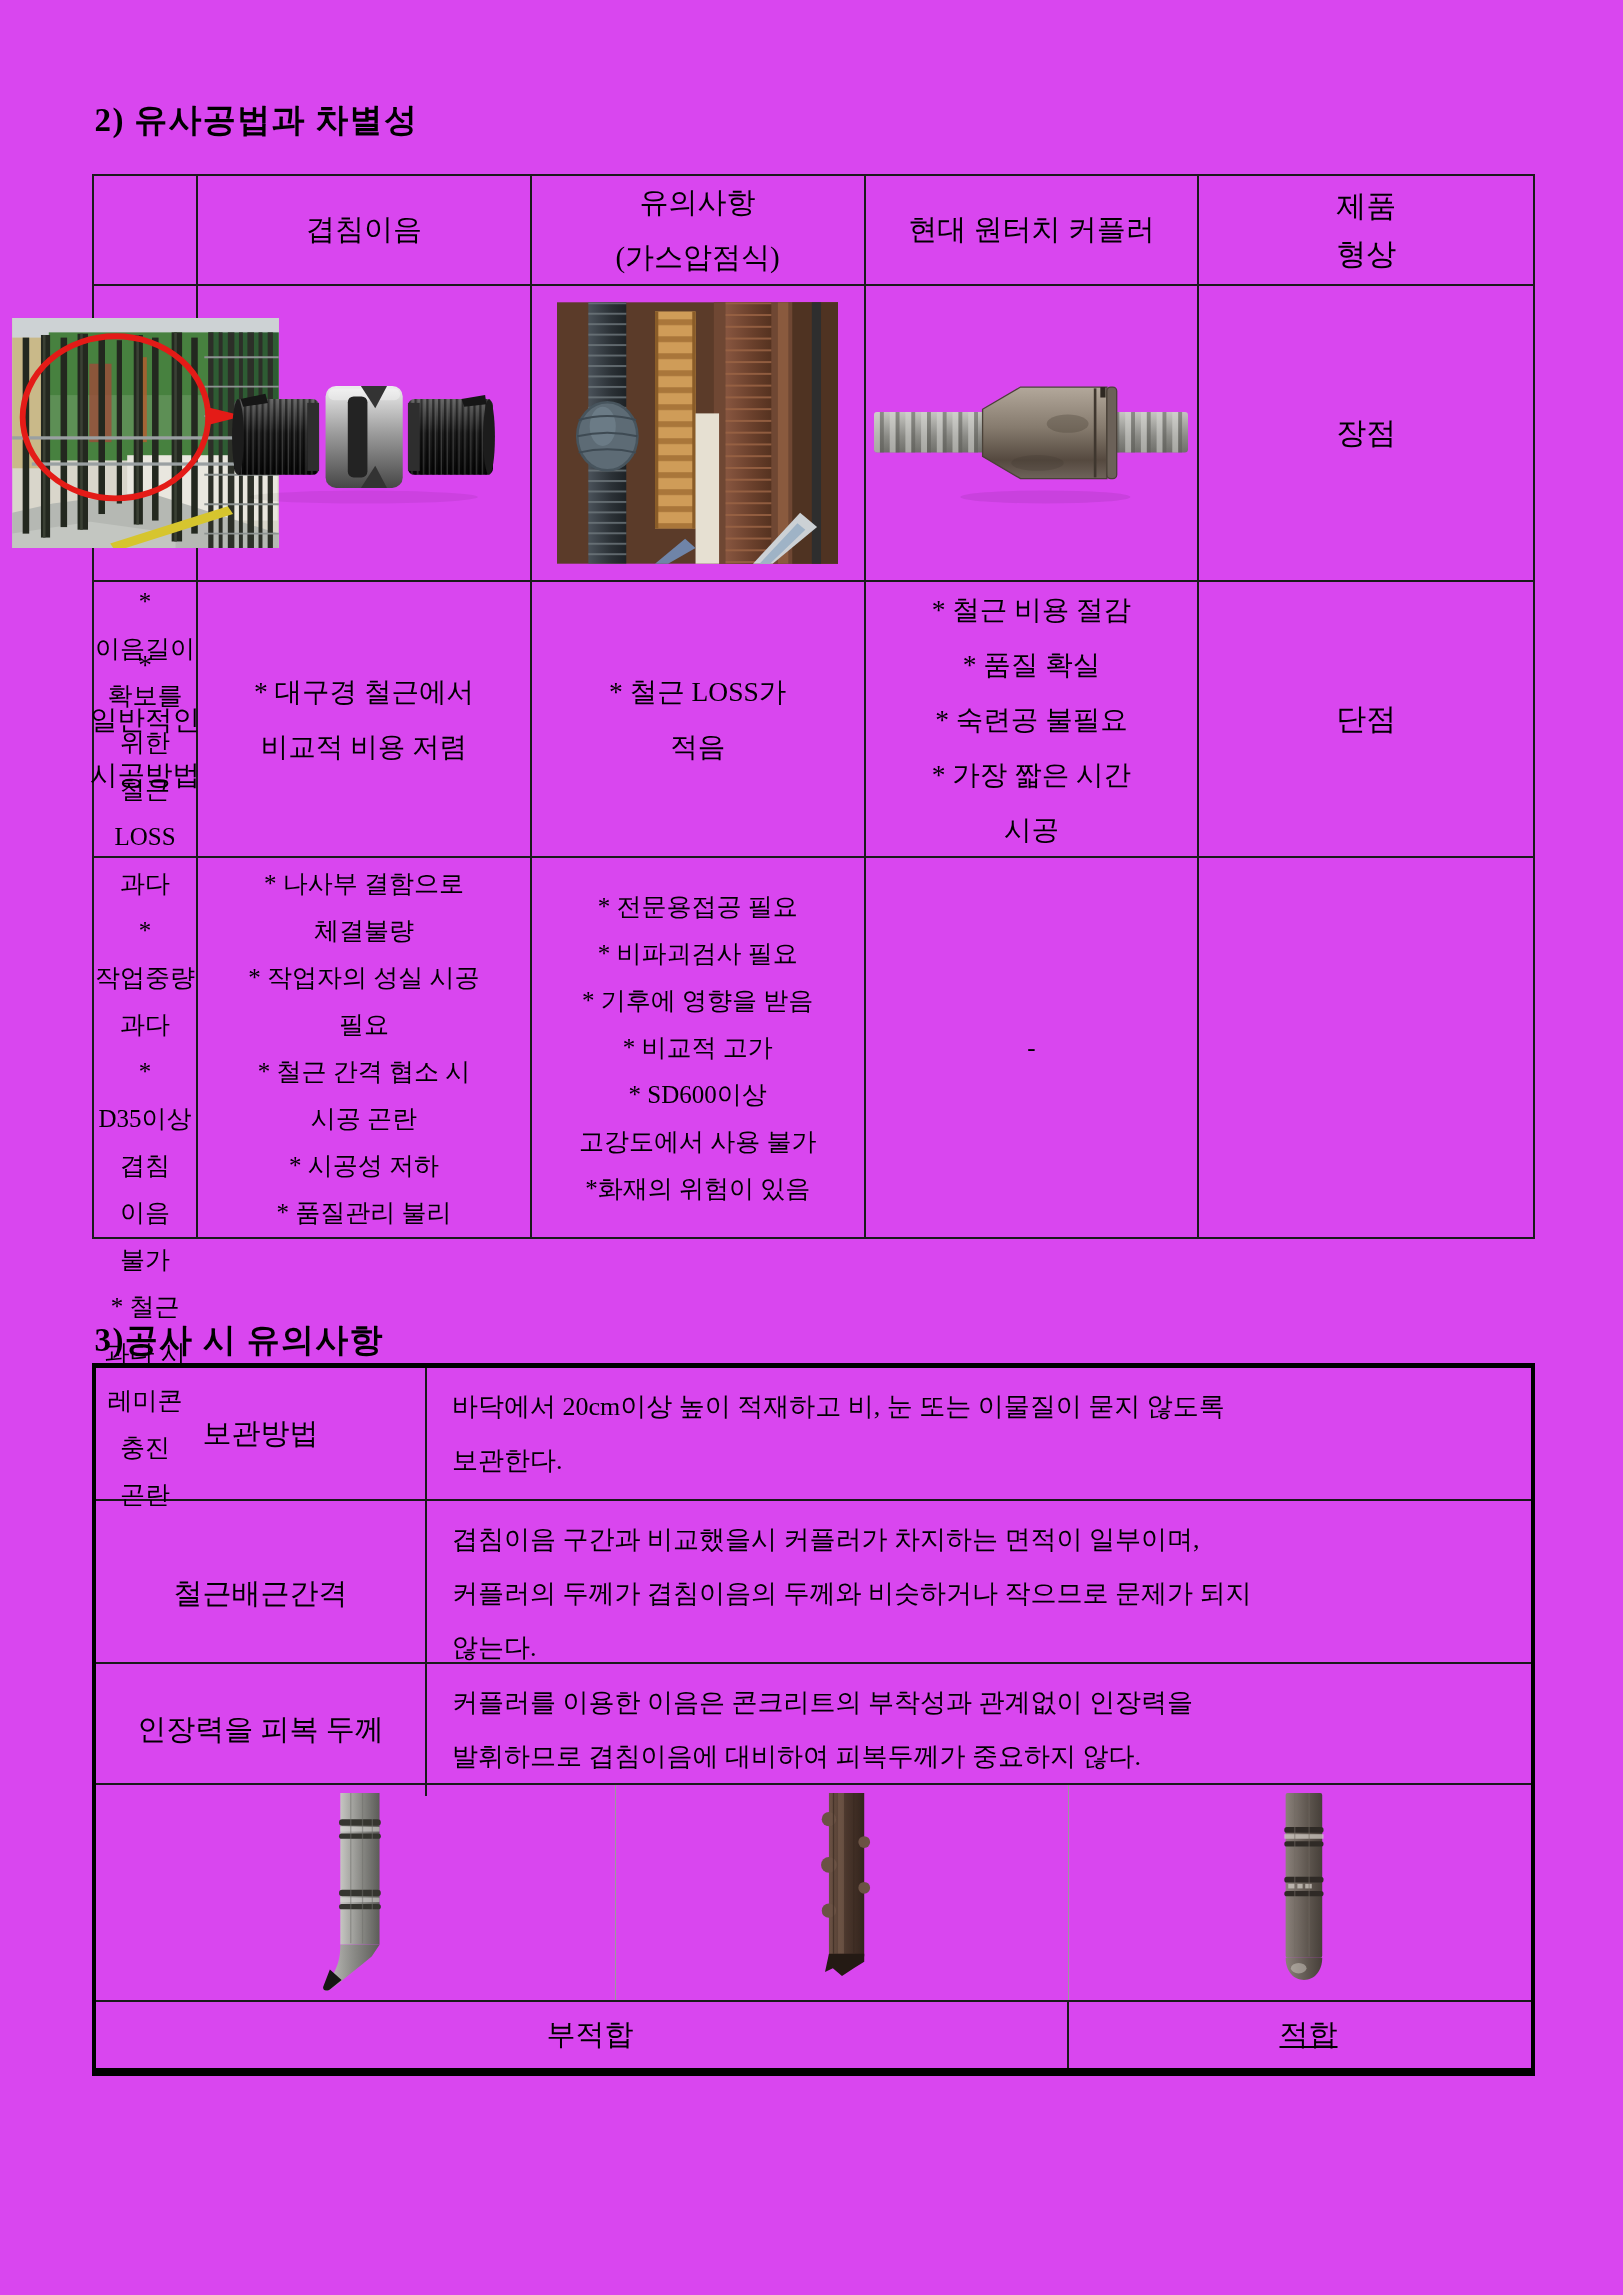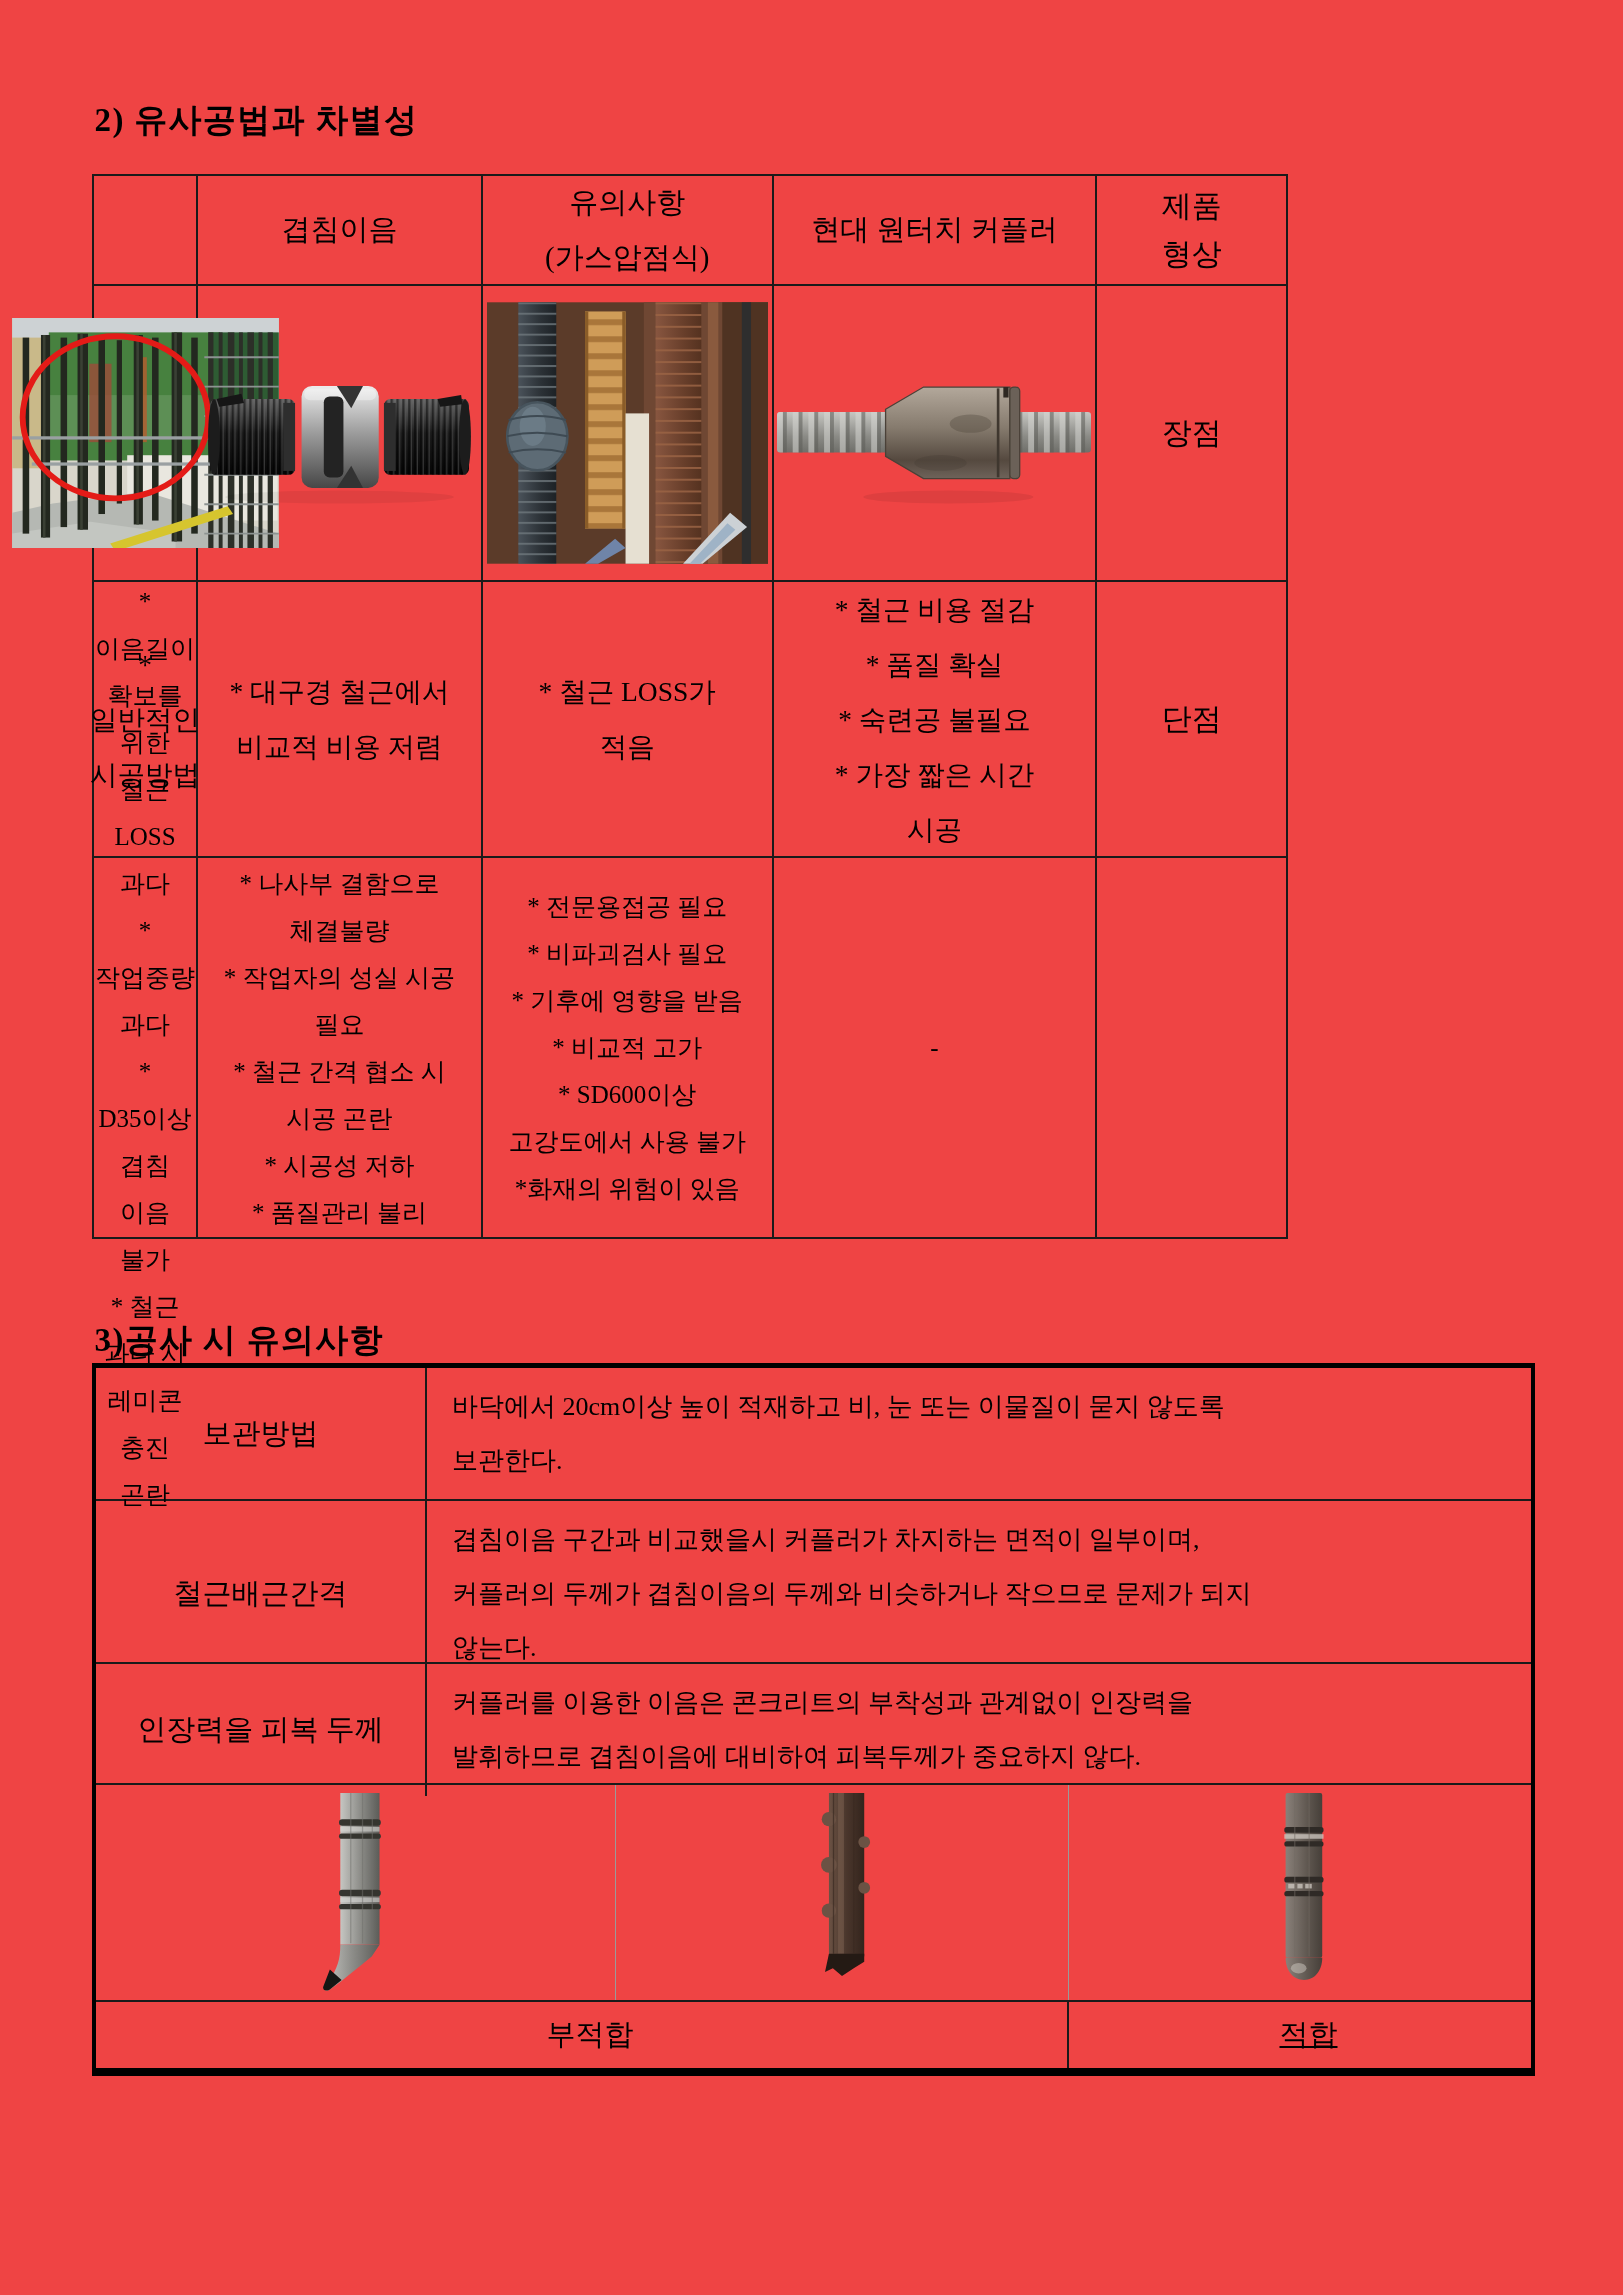--- a/index.html
+++ b/index.html
@@ -1,34 +1,34 @@
 <!DOCTYPE html>
 <html style="font-size:10.5px"><head>
 <meta charset="utf-8">
 <style>
   html,body { margin:0; padding:0; background:#ffffff; }
   .page {
     position:relative;
     width:1623px; height:2295px;
-    background:#ef4444;
+    background:#d946ef;
     color:#000000;
     font-family:"Liberation Serif","DejaVu Serif",serif;
     overflow:hidden;
   }
   .content { padding:98px 88px 0 92px; }
   .sec-title {
     font-size:33px; font-weight:700; letter-spacing:1.3px;
     margin:0 0 0 2.6px;
   }
   .ml { white-space:pre-line; word-break:keep-all; }
 
   
   .t1 {
     margin-top:31px;
-    width:1196px;
+    width:1443px;
     border:2px solid #1a1a1a;
     display:grid;
     grid-template-columns:104px 1fr 1fr 1fr 1fr;
     grid-template-rows:110px 296px 276px 379px;
     box-sizing:border-box;
   }
   .t1 > div {
     border-right:2px solid #1a1a1a;
     border-bottom:2px solid #1a1a1a;
     display:flex; flex-direction:column;

